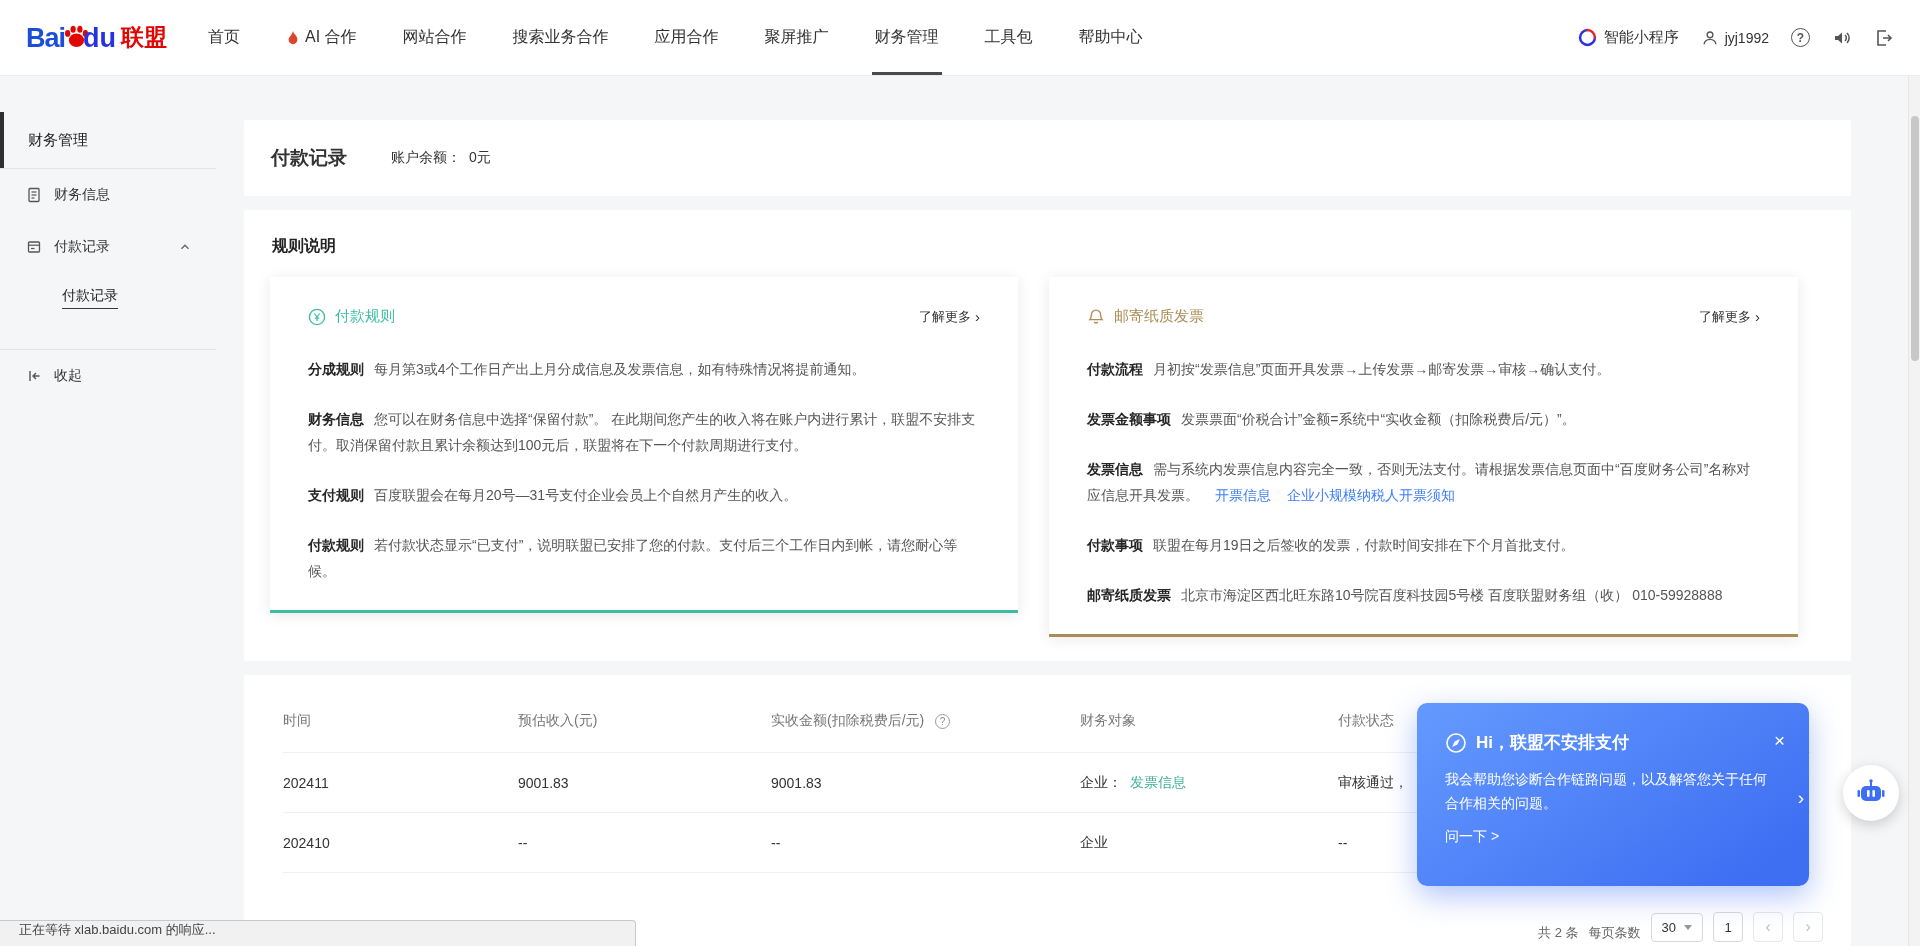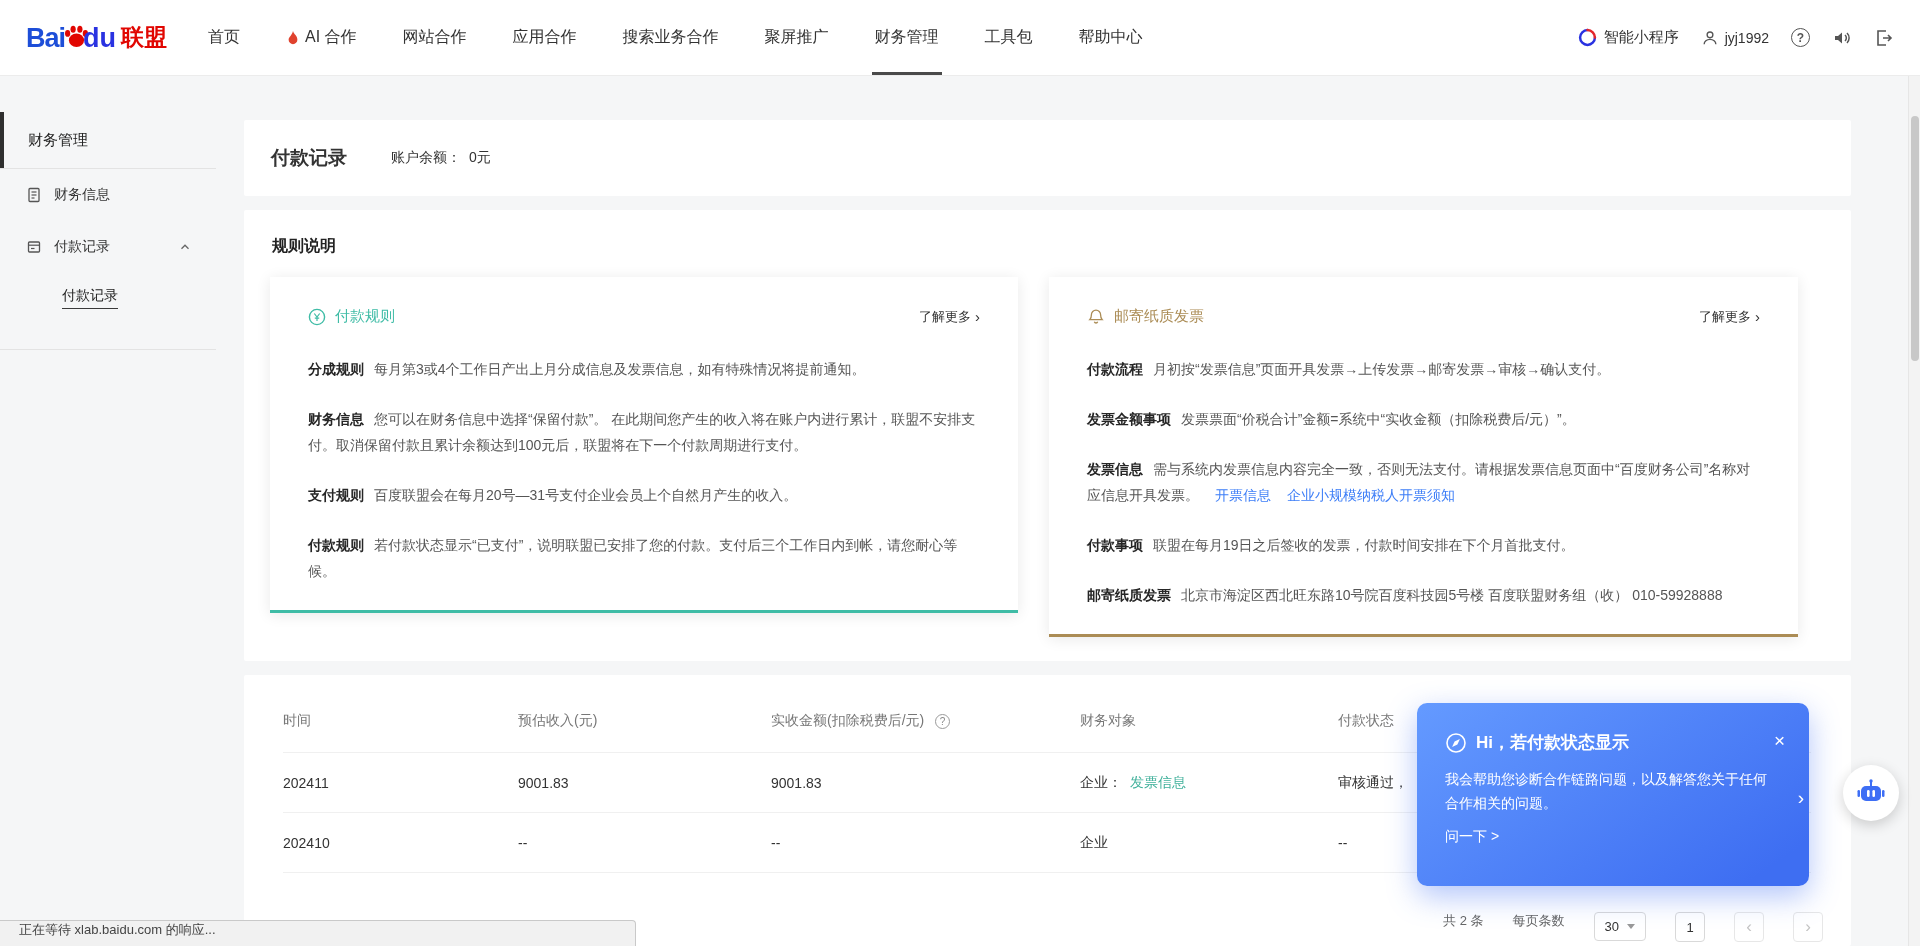--- a/index.html
+++ b/index.html
@@ -61,21 +61,21 @@
   .rule-item b { color:#262626; margin-right:10px; }
   .blue-link { color:#3d7ef7; margin-left:16px; cursor:pointer; text-decoration:none; }
   
   .table-card { margin-top:14px; height:271px; padding:14px 40px 0 39px; position:relative; }
   .trow { display:grid; grid-template-columns:235px 253px 309px 258px 1fr; align-items:center;
     height:60px; border-bottom:1px solid #f0f0f0; font-size:14px; color:#333; }
   .trow.thead { height:64px; color:#777; }
   .qmark { display:inline-flex; width:15px; height:15px; border:1px solid #9a9a9a; border-radius:50%;
     color:#888; font-size:10px; align-items:center; justify-content:center; margin-left:7px; cursor:pointer; }
   .teal-link { color:#3fb09a; cursor:pointer; text-decoration:none; margin-left:4px; }
-  .pagination { position:absolute; right:28px; bottom:4px; display:flex; align-items:flex-start; gap:29px;
+  .pagination { position:absolute; right:28px; bottom:4px; display:flex; align-items:flex-end; gap:10px;
     font-size:13px; color:#666; }
   .select-box { display:flex; align-items:center; gap:8px; border:1px solid #d9d9d9; border-radius:4px;
     padding:6px 10px; color:#333; cursor:pointer; background:#fff; }
   .caret-down { width:0; height:0; border-left:4px solid transparent; border-right:4px solid transparent; border-top:5px solid #999; }
   .page-box { min-width:30px; height:30px; border:1px solid #d9d9d9; border-radius:4px; background:#fff;
     display:flex; align-items:center; justify-content:center; color:#333; cursor:pointer; }
   .page-nav { width:30px; height:30px; border:1px solid #e7e7e7; border-radius:4px; background:#fff;
     display:flex; align-items:center; justify-content:center; color:#c3c3c3; font-size:17px; cursor:pointer; }
   
   .assistant { position:absolute; left:1417px; top:703px; width:392px; height:183px; border-radius:10px;
@@ -121,24 +121,24 @@
     <div class="nav-item">
       <svg width="14" height="16" viewBox="0 0 16 18">
         <path d="M8 1 C 9 5 13 6 13 11 A 5 5 0 0 1 3 11 C 3 8 6.5 6.5 8 1 Z" fill="#E0422E"></path>
       </svg>
       <span>AI 合作</span>
     </div>
     <div class="nav-item">
         <span>网站合作</span>
       </div>
     <div class="nav-item">
+        <span>搜索业务合作</span>
+      </div>
+    <div class="nav-item">
         <span>应用合作</span>
-      </div>
-    <div class="nav-item">
-        <span>搜索业务合作</span>
       </div>
     <div class="nav-item">
         <span>聚屏推广</span>
       </div>
     <div class="nav-item active">
         <span>财务管理</span>
       </div>
     <div class="nav-item">
         <span>工具包</span>
       </div>
@@ -200,20 +200,27 @@
     </svg>
     <span>付款记录</span>
     <svg class="chev" width="14" height="14" viewBox="0 0 16 16">
       <path d="M4 10 l4 -4 l4 4" fill="none" stroke="#666" stroke-width="1.5"></path>
     </svg>
   </div>
   <div class="side-subitem">
     <span>付款记录</span>
   </div>
   <div class="side-divider lower"></div>
+  <div class="side-item">
+    <svg width="16" height="16" viewBox="0 0 16 16">
+      <line x1="4" y1="3" x2="4" y2="13" stroke="#555" stroke-width="1.4"></line>
+      <path d="M13.5 8 H7 m3 -3 l-3 3 l3 3" fill="none" stroke="#555" stroke-width="1.4"></path>
+    </svg>
+    <span>收起</span>
+  </div>
 </aside>
 
 <main class="main">
 
   <section class="card header-card">
     <h1>付款记录</h1>
     <div class="balance">
       <span>账户余额：</span>
       <span>0元</span>
     </div>
@@ -310,21 +317,21 @@
   </section>
 
 </main>
 
 <div class="assistant">
   <div class="assistant-head">
     <svg width="22" height="22" viewBox="0 0 22 22">
       <circle cx="11" cy="11" r="9" fill="none" stroke="#fff" stroke-width="1.6"></circle>
       <polygon points="11,5.5 13,11 11,16.5 9,11" fill="#fff" transform="rotate(45 11 11)"></polygon>
     </svg>
-    <span class="assistant-title">Hi，若付款状态显示</span>
+    <span class="assistant-title">Hi，联盟不安排支付</span>
   </div>
   <span class="assistant-close">×</span>
   <div class="assistant-body">我会帮助您诊断合作链路问题，以及解答您关于任何合作相关的问题。</div>
   <a class="assistant-cta">问一下 &gt;</a>
   <span class="assistant-arrow">›</span>
 </div>
 
 <div class="robot-fab">
   <svg width="34" height="34" viewBox="0 0 34 34">
     <line x1="17" y1="6" x2="17" y2="10" stroke="#3D6EF5" stroke-width="2"></line>

